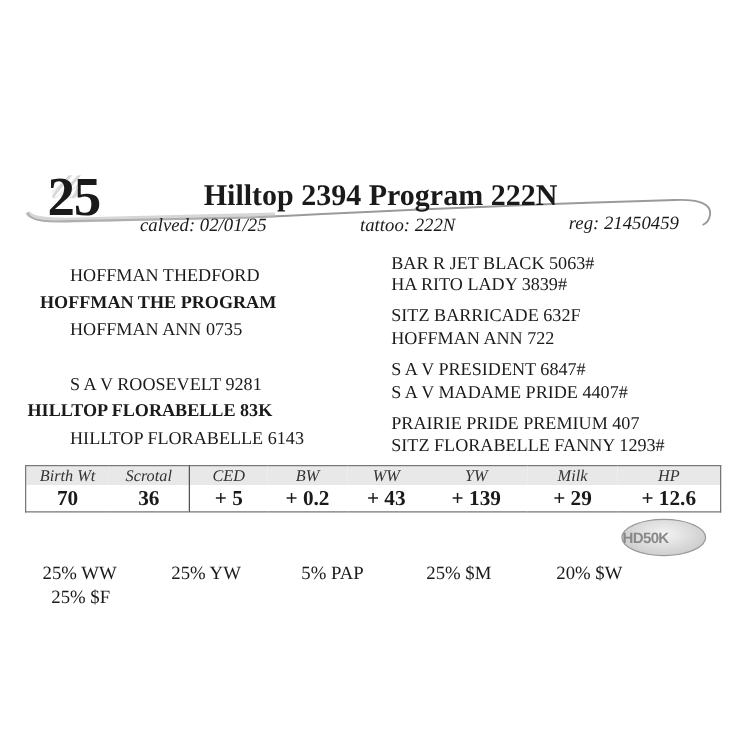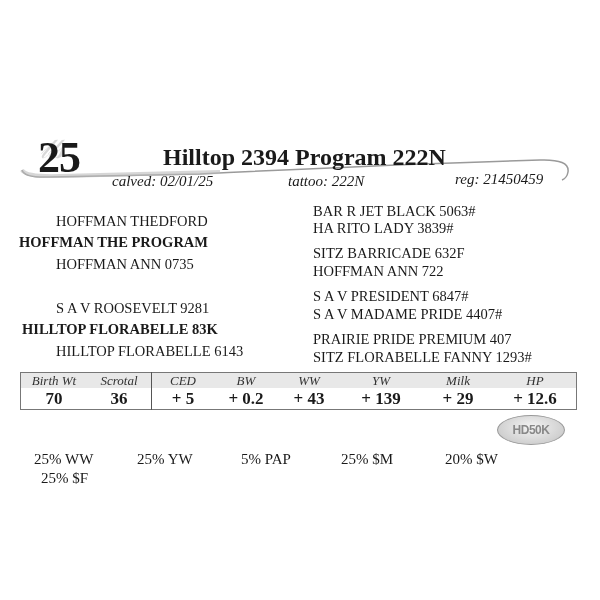--- a/index.html
+++ b/index.html
@@ -15,39 +15,39 @@
   .ped{font-size:14.5px;line-height:17px;white-space:nowrap;}
   .ped.bold{font-weight:bold;}
   table.epd{border-collapse:collapse;position:absolute;}
   table.epd td{padding:0;text-align:center;}
   .lbl{background:#e8e8e8;font-style:italic;font-size:13px;height:14px;line-height:15px;color:#333;}
   .val{font-weight:bold;font-size:17px;height:21px;line-height:21px;}
   .row1{left:20px;top:372px;border:1px solid #777;}
   .row2{left:20px;top:409px;border:1px solid #777;border-top:none;}
   .sep{border-right:1px solid #555;}
   .hd50k{left:497px;top:415px;width:66px;height:28px;border-radius:50%;background:radial-gradient(ellipse at 50% 40%,#f4f4f4 0%,#d0d0d0 70%,#a8a8a8 100%);border:1px solid #999;}
-  .hd50k span{display:block;text-align:center;font-family:"Liberation Sans","DejaVu Sans",sans-serif;font-weight:bold;font-size:12px;line-height:28px;color:#888;letter-spacing:-0.5px;}
+  .hd50k span{display:block;text-align:left;font-family:"Liberation Sans","DejaVu Sans",sans-serif;font-weight:bold;font-size:12px;line-height:28px;color:#888;letter-spacing:-0.5px;}
   .pct{font-size:15px;white-space:nowrap;}
 </style>
 </head>
 <body>
 
 <div class="abs lot-ghost">𝓁𝓁𝓈</div>
 <div class="abs lot">25</div>
 <svg class="abs swoosh" width="560" height="40" viewBox="0 0 560 40">
   <path d="M2 20 Q 4 28 30 27 L 180 24 Q 380 14 520 10 Q 550 9 548 22 Q 547 28 542 30" fill="none" stroke="#9a9a9a" stroke-width="1.5"></path>
   <path d="M2 20 Q 6 27 40 26 L 200 22" fill="none" stroke="#bbb" stroke-width="4" opacity="0.6"></path>
 </svg>
 <div class="abs title">Hilltop 2394 Program 222N</div>
 <div class="abs calved">calved: 02/01/25</div>
 <div class="abs tattoo">tattoo: 222N</div>
 <div class="abs reg">reg: 21450459</div>
 
 <div class="abs ped" style="left:56px;top:213px;">HOFFMAN THEDFORD</div>
-<div class="abs ped bold" style="left:19px;top:234px;">HOFFMAN THE PROGRAM</div>
+<div class="abs ped bold" style="left:32px;top:234px;">HOFFMAN THE PROGRAM</div>
 <div class="abs ped" style="left:56px;top:256px;">HOFFMAN ANN 0735</div>
 <div class="abs ped" style="left:56px;top:300px;">S A V ROOSEVELT 9281</div>
 <div class="abs ped bold" style="left:22px;top:321px;">HILLTOP FLORABELLE 83K</div>
 <div class="abs ped" style="left:56px;top:343px;">HILLTOP FLORABELLE 6143</div>
 
 <div class="abs ped" style="left:313px;top:203px;">BAR R JET BLACK 5063#</div>
 <div class="abs ped" style="left:313px;top:220px;">HA RITO LADY 3839#</div>
 <div class="abs ped" style="left:313px;top:245px;">SITZ BARRICADE 632F</div>
 <div class="abs ped" style="left:313px;top:263px;">HOFFMAN ANN 722</div>
 <div class="abs ped" style="left:313px;top:288px;">S A V PRESIDENT 6847#</div>

